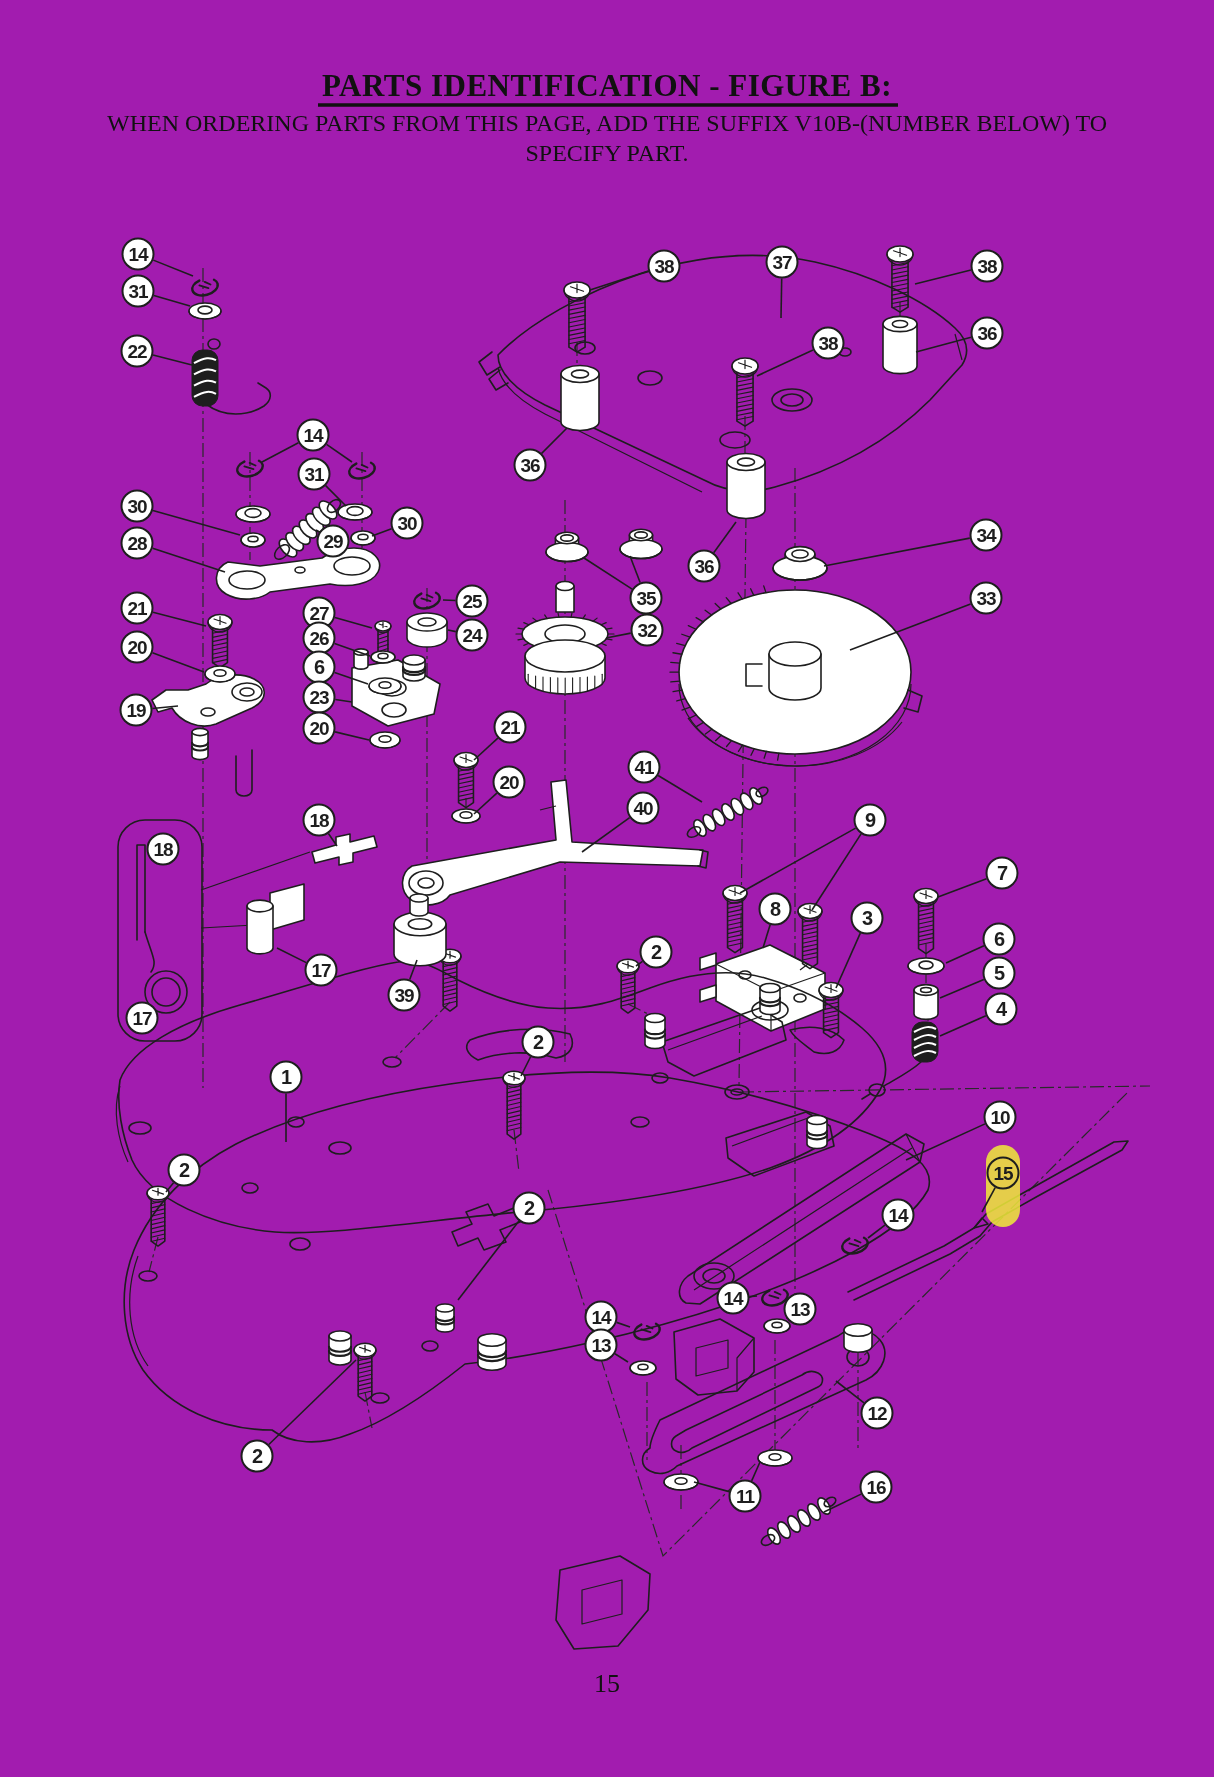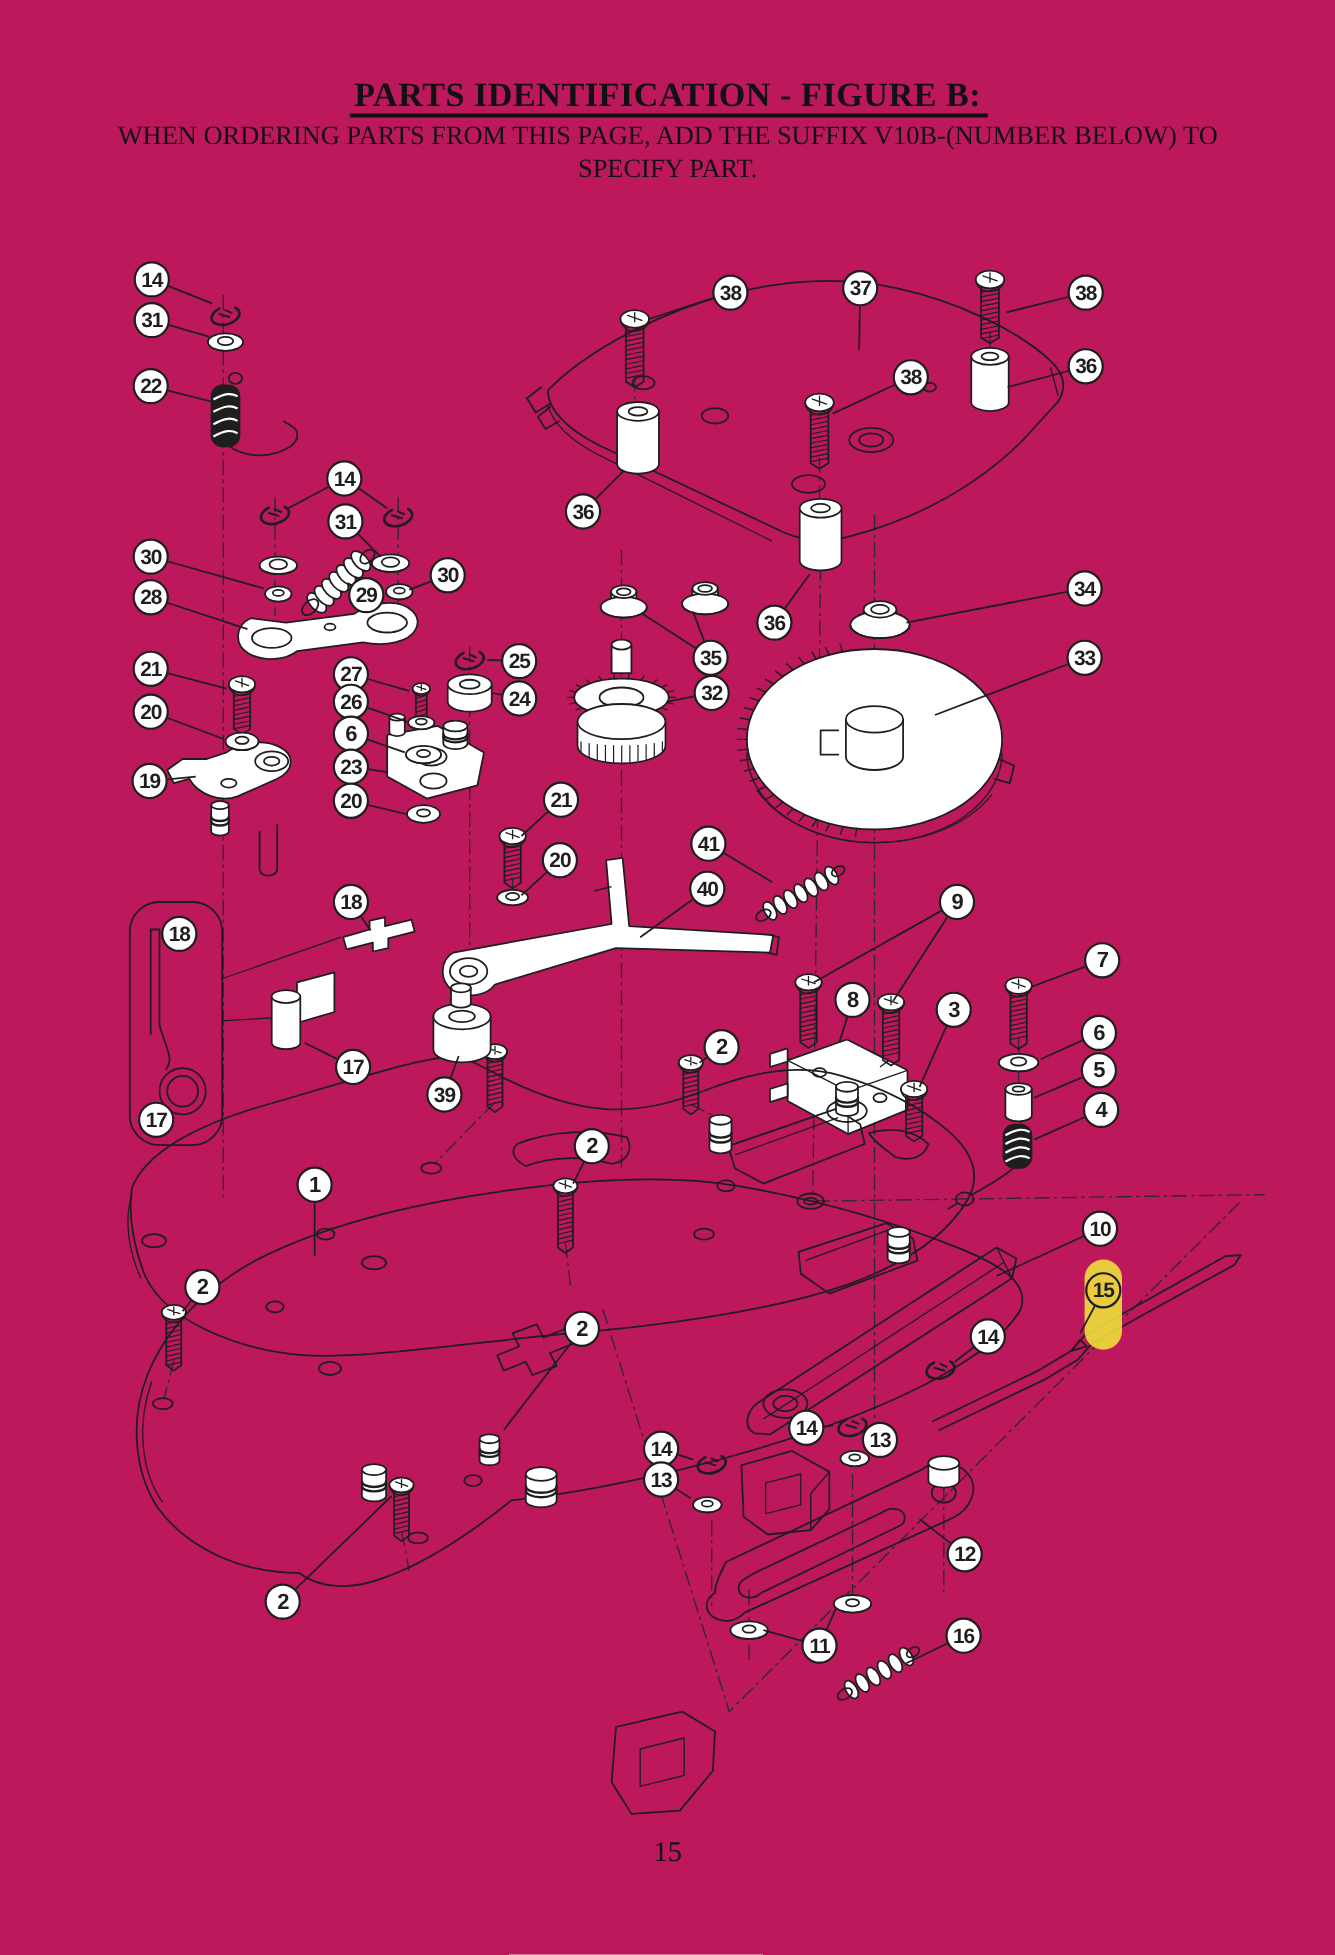--- a/index.html
+++ b/index.html
@@ -1,16 +1,16 @@
 <!DOCTYPE html>
 <html><head>
 <meta charset="utf-8">
 <style>
   html,body{margin:0;padding:0;background:#fff;}
-  .page{width:1214px;height:1777px;position:relative;background:#be185d;overflow:hidden;}
+  .page{width:1214px;height:1777px;position:relative;background:#a21caf;overflow:hidden;}
   svg{display:block;}
   .title-text{font-family:"Liberation Serif",serif;font-weight:bold;font-size:31px;letter-spacing:.5px;fill:#111;}
   .subtitle-text{font-family:"Liberation Serif",serif;font-size:24px;fill:#111;}
   .pagenum-text{font-family:"Liberation Serif",serif;font-size:26px;fill:#111;}
   .ink{stroke:#1e1e1e;fill:none;stroke-width:1.6;stroke-linejoin:round;stroke-linecap:round;}
   .ink-thin{stroke:#1e1e1e;fill:none;stroke-width:1.2;stroke-linejoin:round;}
   .ink-fill{stroke:#1e1e1e;fill:#fff;stroke-width:1.6;stroke-linejoin:round;}
   .axis{stroke:#2a2a2a;fill:none;stroke-width:1.2;stroke-dasharray:14 4 3 4;}
 </style>
 </head>

